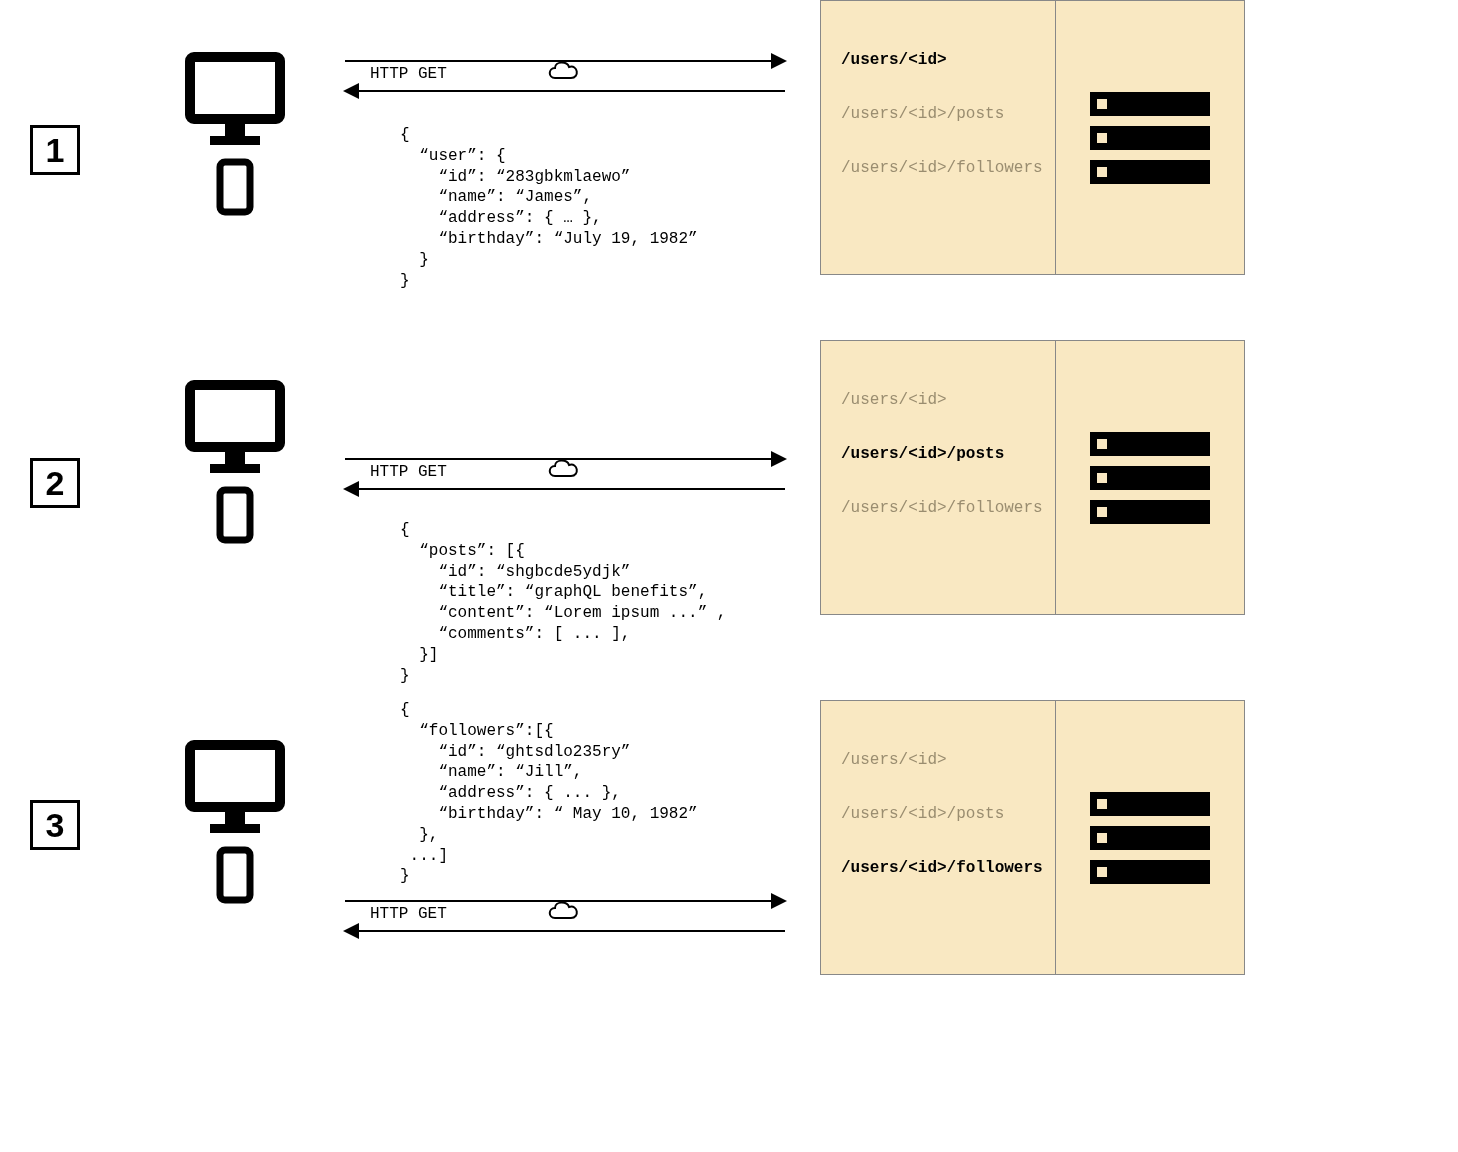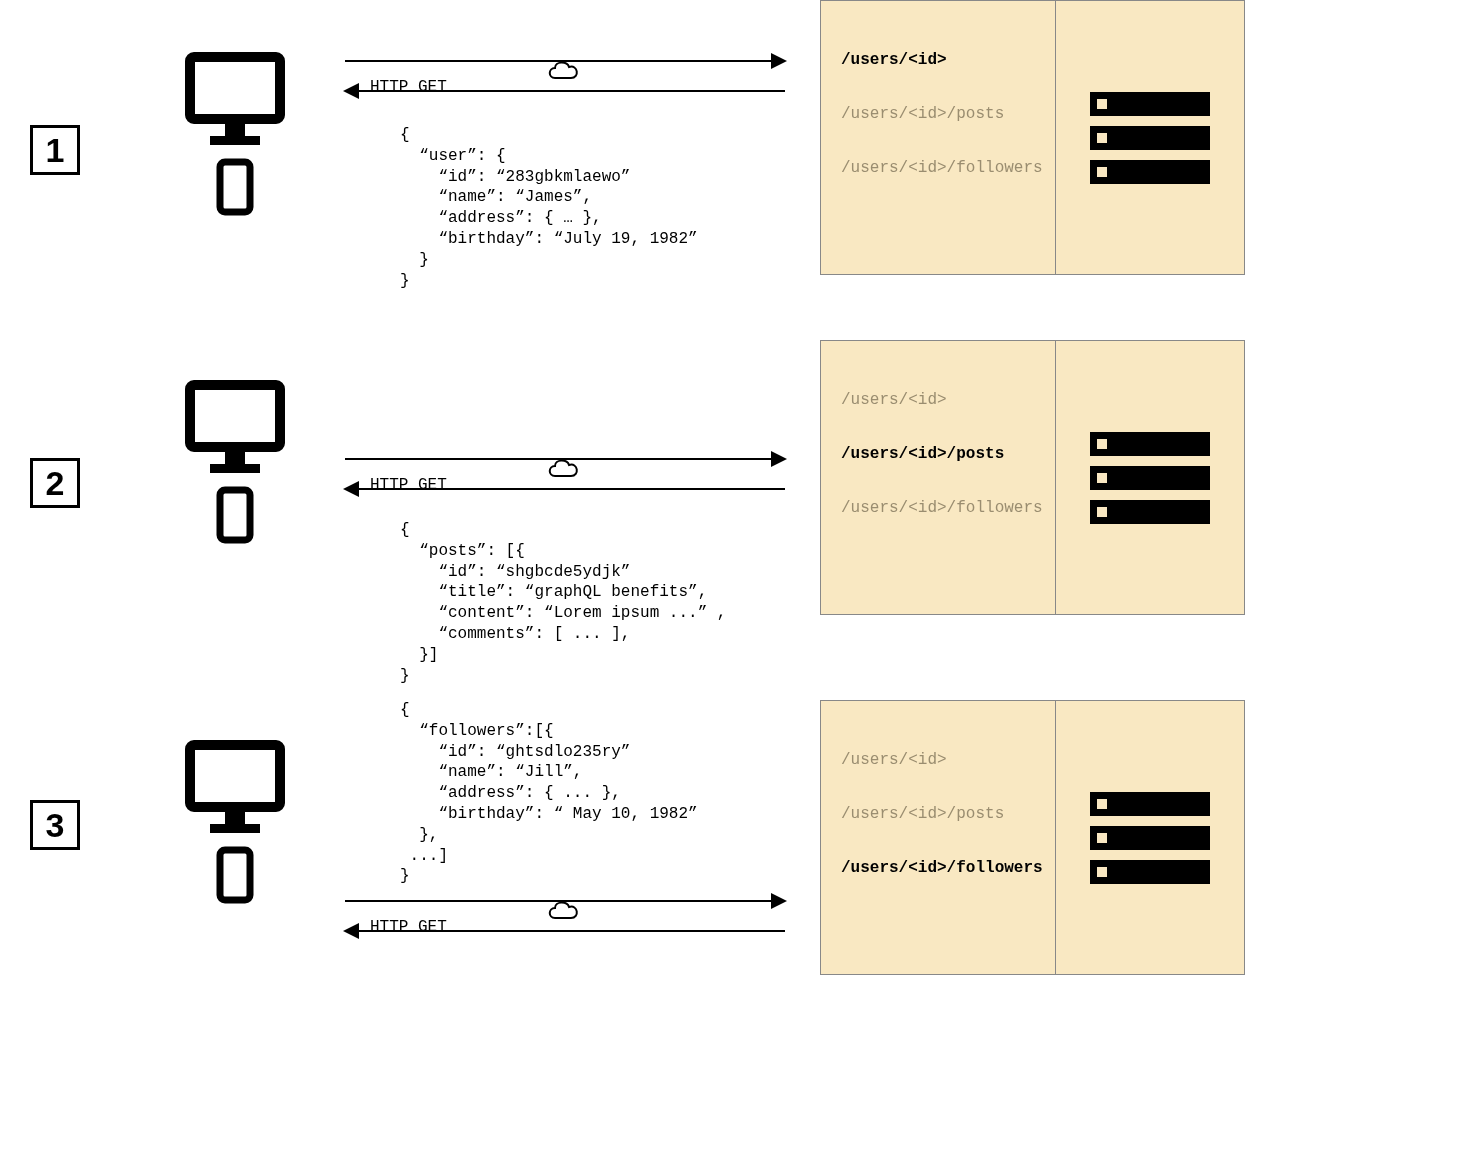--- a/index.html
+++ b/index.html
@@ -54,21 +54,21 @@
   }
   .http-row {
     position: relative;
     height: 28px;
     display: flex;
     align-items: center;
   }
   .http-label {
     position: absolute;
     left: 25px;
-    top: 16px;
+    top: 3px;
     font-size: 16px;
   }
   .cloud {
     position: absolute;
     left: 200px;
     top: -4px;
   }
   .payload {
     position: absolute;
     font-size: 16px;

